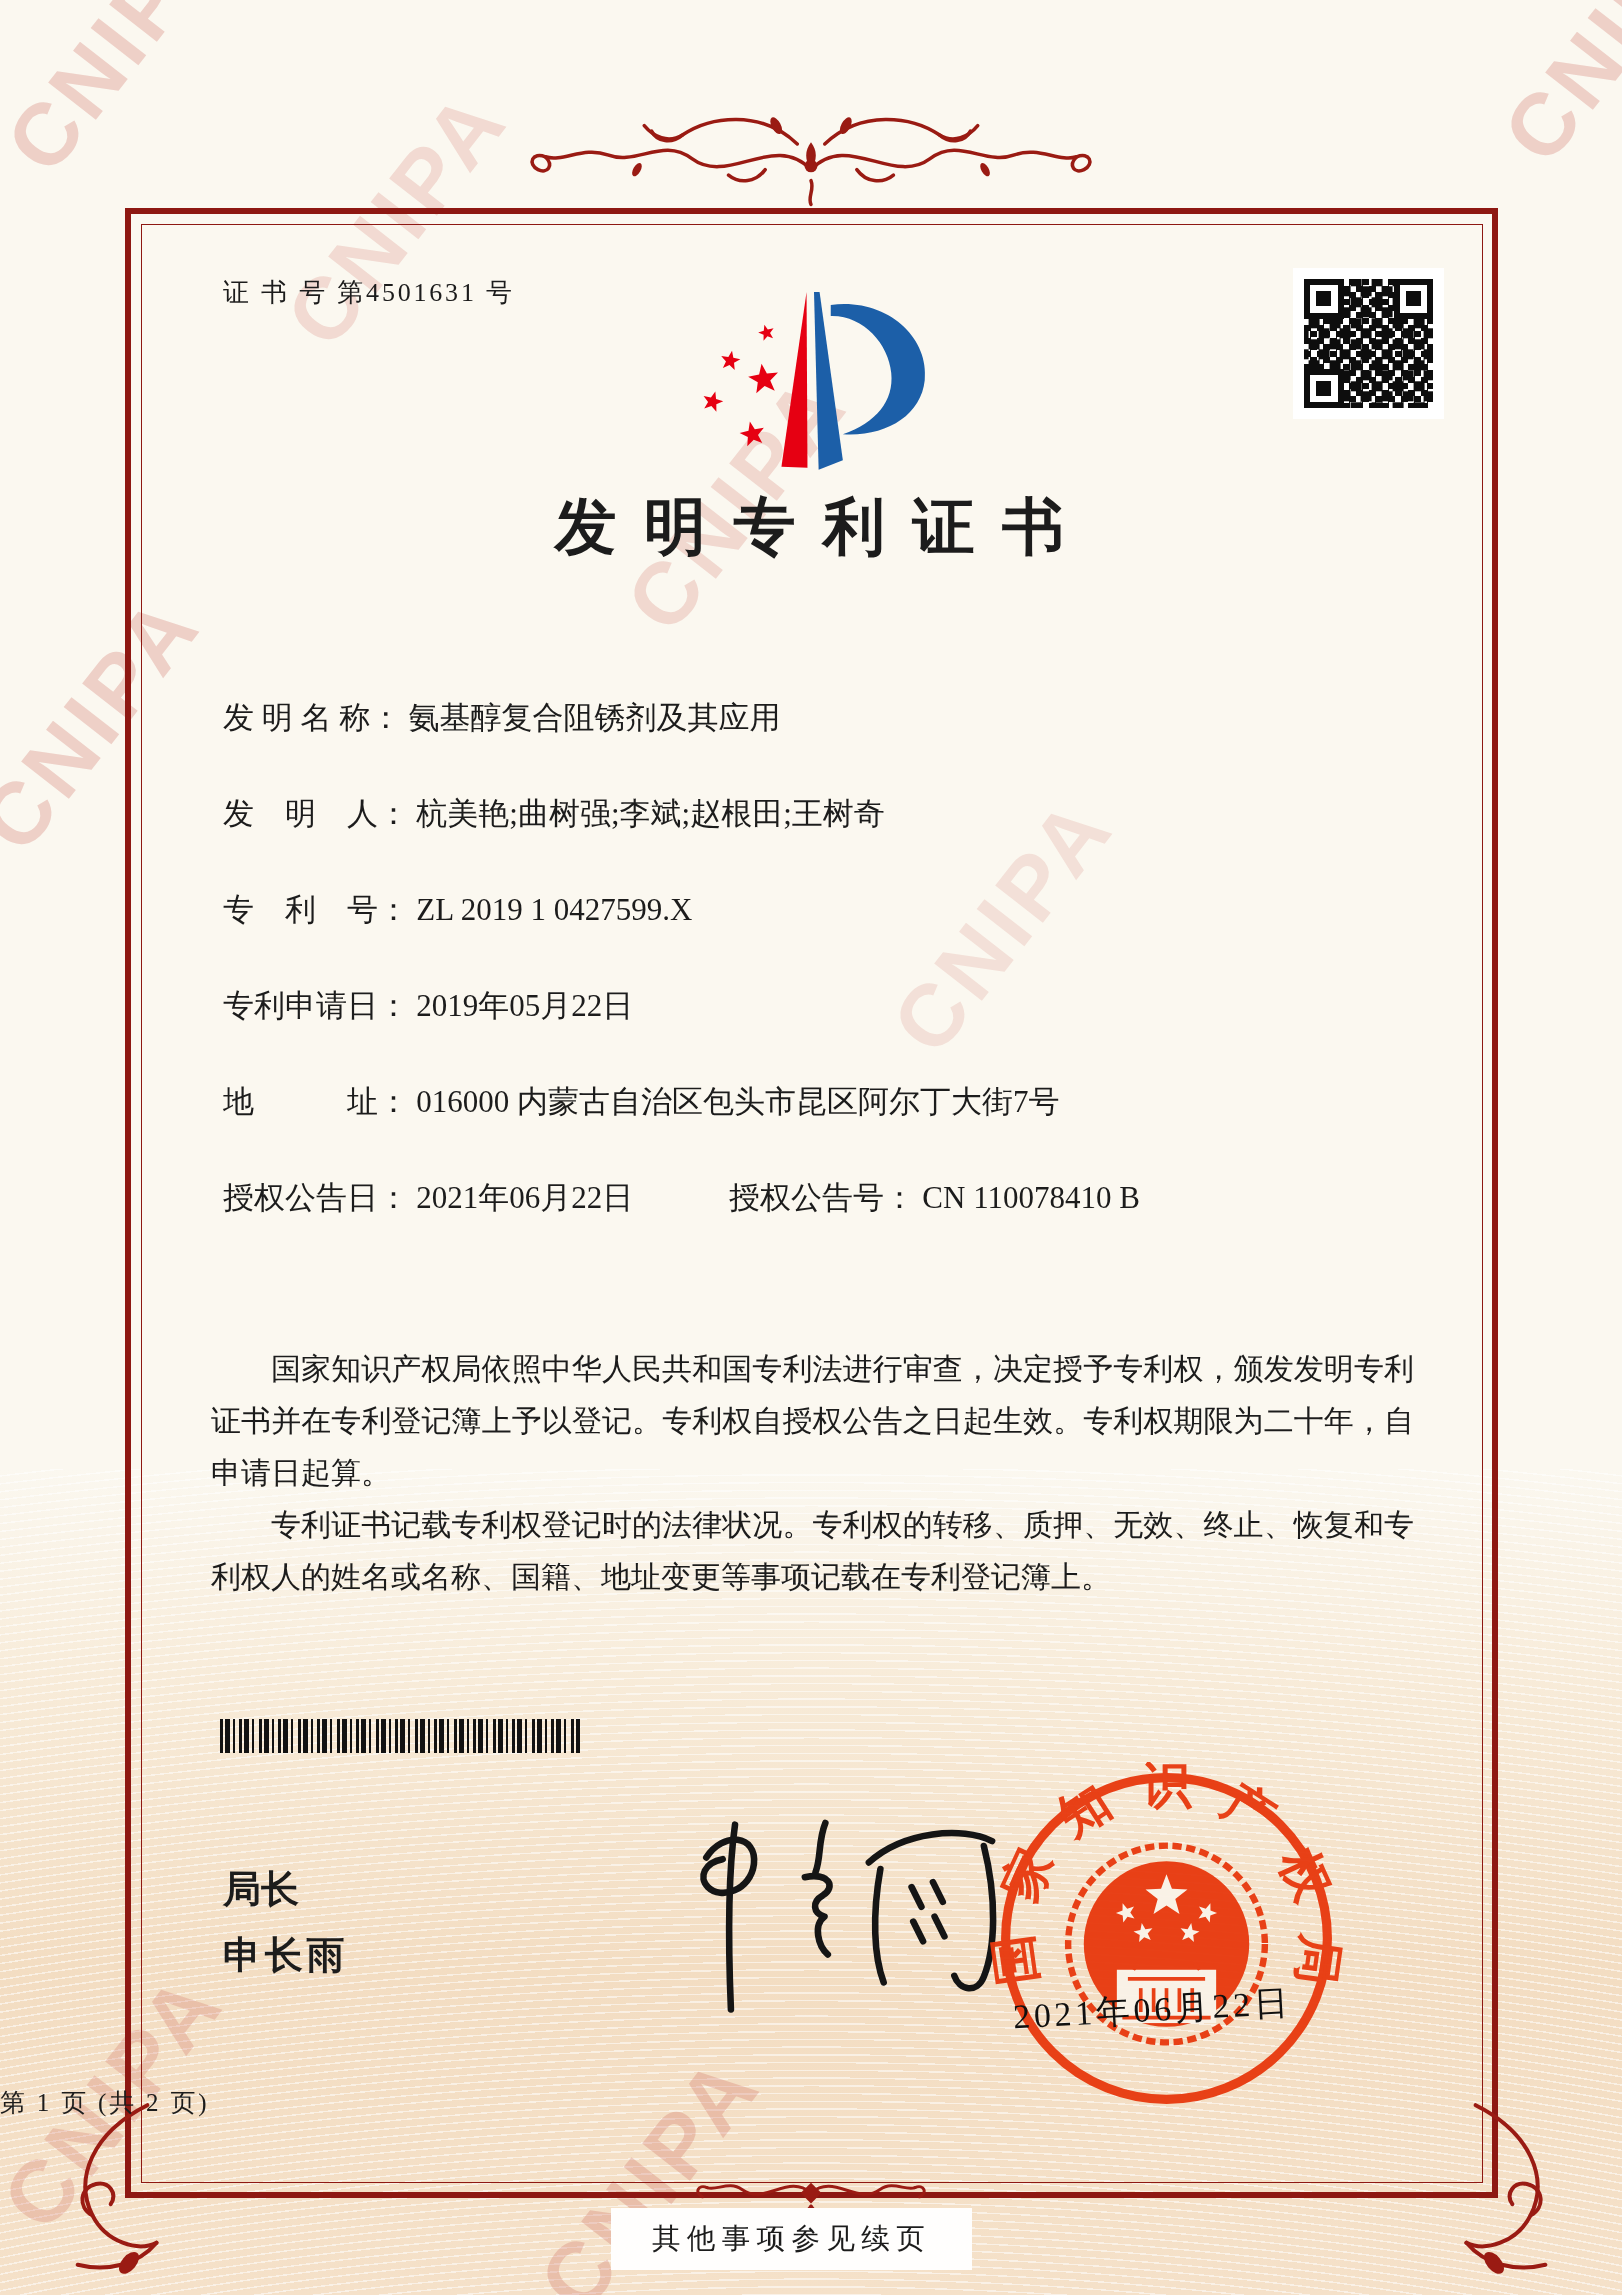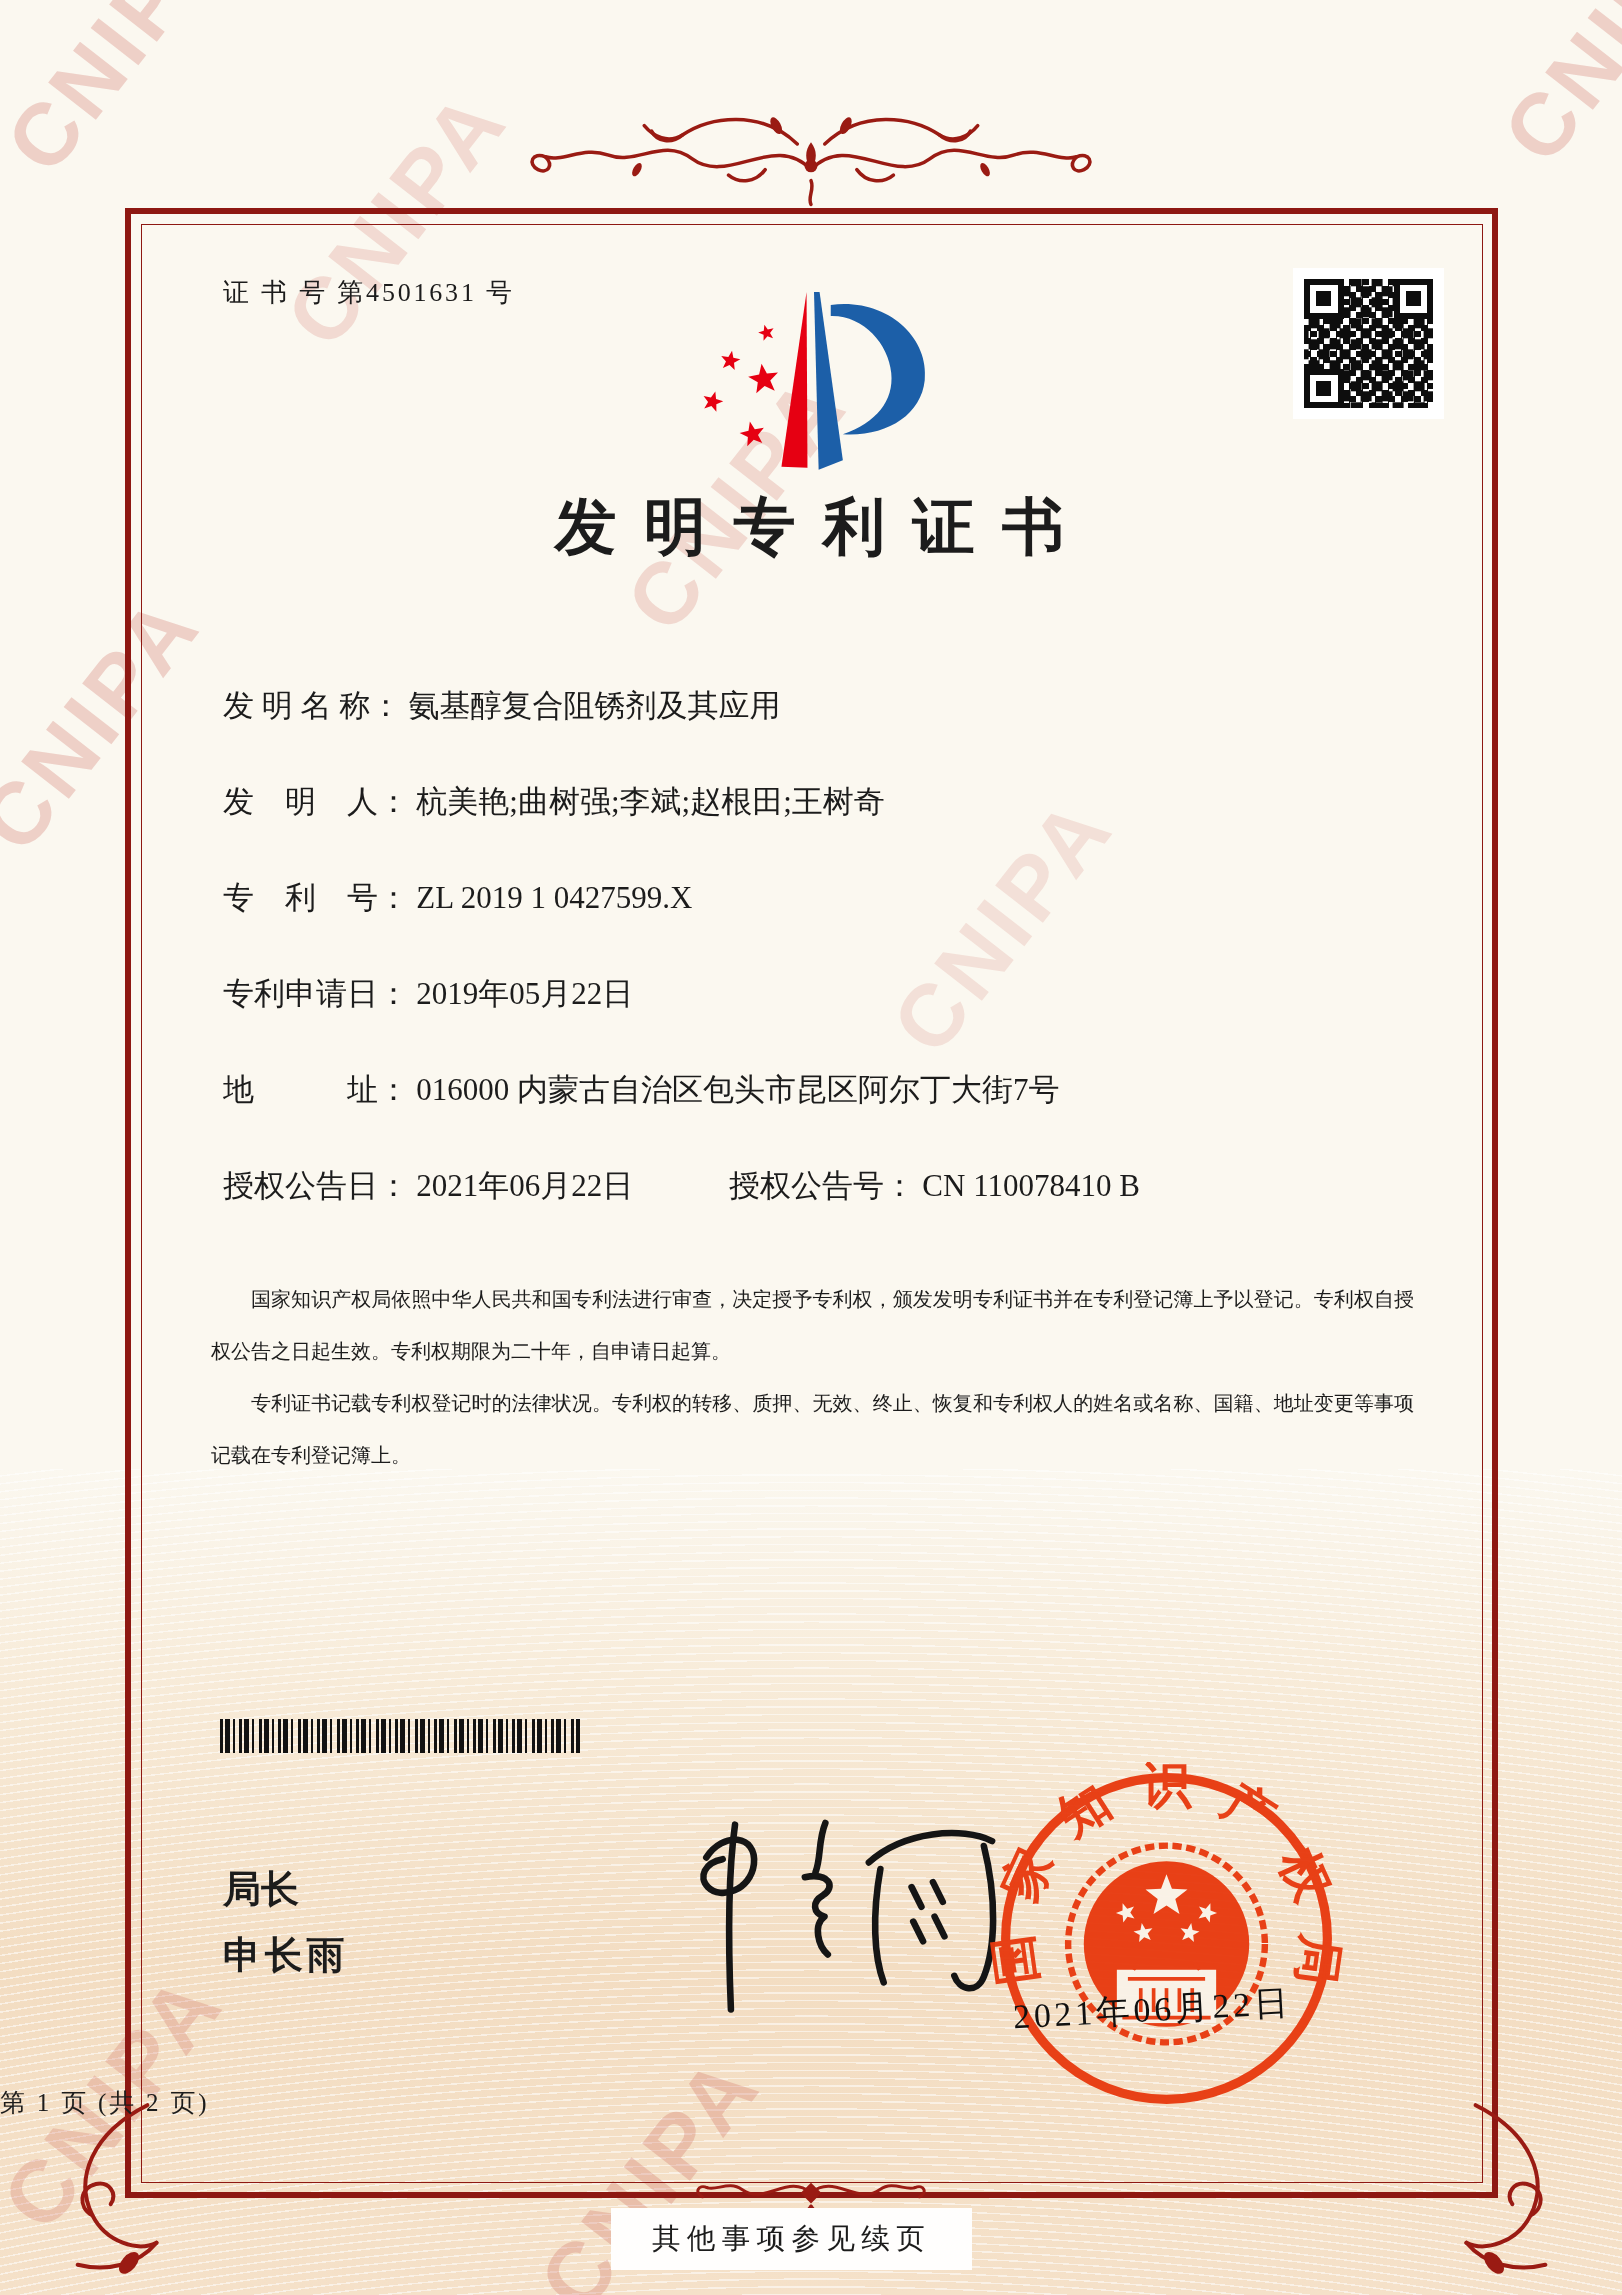--- a/index.html
+++ b/index.html
@@ -32,25 +32,25 @@
       repeating-conic-gradient(#0d0d0d 0 25%, transparent 0 50%) 4.6px 7.3px/21px 21px, #fff;}
   .qr .finder{position:absolute;width:27.5px;height:27.5px;border:6.4px solid #0d0d0d;background:#fff;box-sizing:content-box;}
   .qr .finder::after{content:"";position:absolute;left:6.4px;top:6.4px;width:14.7px;height:14.7px;background:#0d0d0d;}
   .qr .tl{left:0;top:0;} .qr .tr{right:0;top:0;} .qr .bl{left:0;bottom:0;}
 
   .title{position:absolute;left:0;right:0;top:485px;text-align:center;font-size:62px;font-weight:bold;
          letter-spacing:27.5px;padding-left:23px;}
 
   .fields{position:absolute;left:223px;top:690px;width:1194px;font-size:31px;line-height:31px;}
   .row{height:31px;margin-bottom:65px;white-space:nowrap;}
-  .flabel{display:inline-block;}
+  .flabel{display:inline-block;margin-top:12px;}
   .fvalue{padding-left:7.3px;}
   .pair2{margin-left:88px;}
 
-  .paras{position:absolute;left:211px;top:1273px;width:1203px;font-size:20px;line-height:52px;text-align:justify;}
+  .paras{position:absolute;left:211px;top:1343px;width:1203px;font-size:30px;line-height:52px;text-align:justify;}
   .paras p{margin:0;text-indent:2em;}
 
   .barcode{position:absolute;left:220px;top:1719px;width:360px;height:34px;background:
     repeating-linear-gradient(90deg,#121212 0 2.8px,transparent 2.8px 4.6px,#121212 4.6px 10px,transparent 10px 13px,
       #121212 13px 14.7px,transparent 14.7px 19px,#121212 19px 22px,transparent 22px 24px,
       #121212 24px 29px,transparent 29px 32px,#121212 32px 34px,transparent 34px 39px);}
 
   .director-title{position:absolute;left:223px;top:1864px;font-size:38px;font-family:"Liberation Sans","DejaVu Sans",sans-serif;font-weight:bold;}
   .director-name{position:absolute;left:223px;top:1930px;font-size:38px;font-family:"Liberation Sans","DejaVu Sans",sans-serif;font-weight:bold;letter-spacing:3.7px;}
   .signature{position:absolute;left:657px;top:1800px;}

